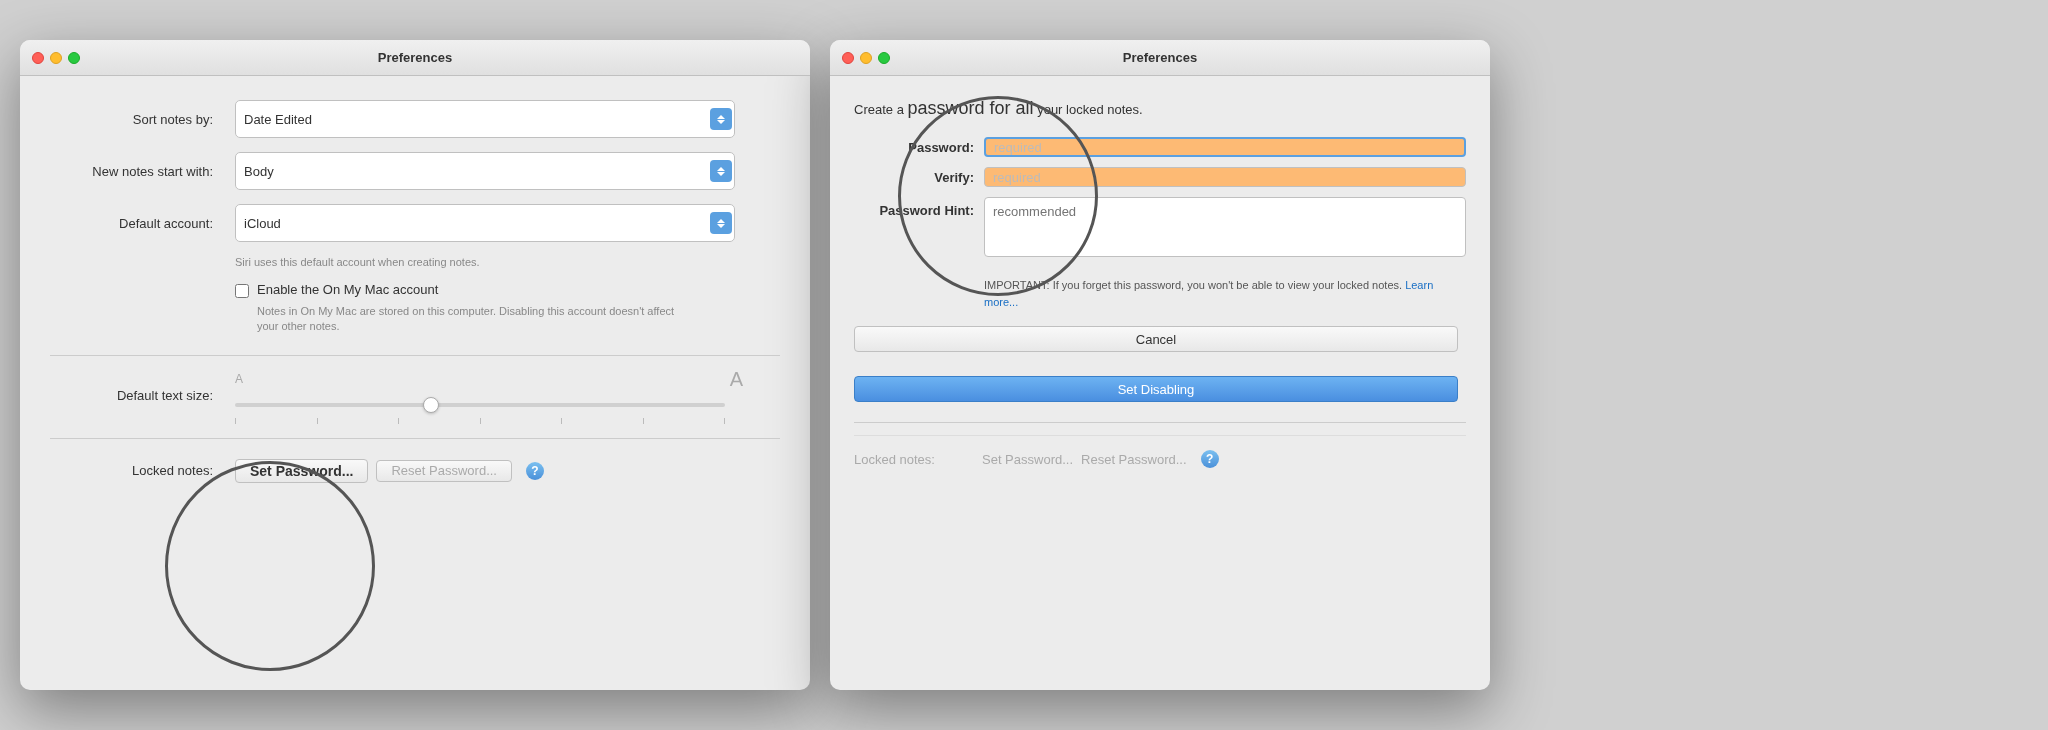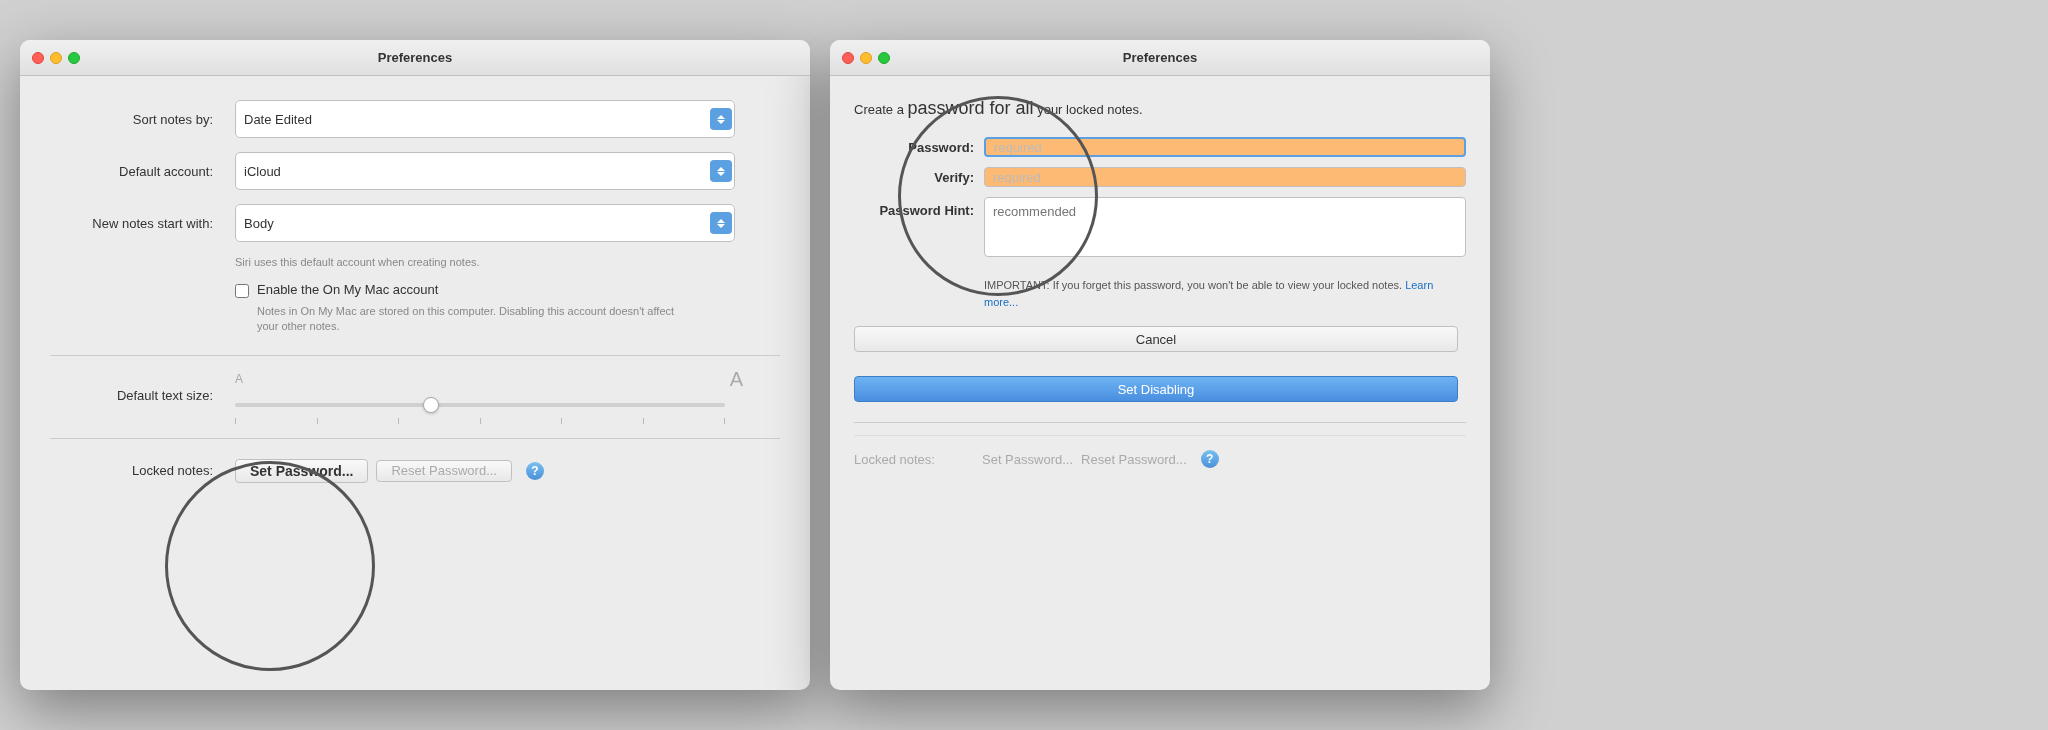--- a/index.html
+++ b/index.html
@@ -435,37 +435,37 @@
             <option>Date Edited</option>
           </select>
           <div class="select-arrow">
             <div class="arrow-up"></div>
             <div class="arrow-down"></div>
           </div>
         </div>
       </div>
 
       <div class="form-row">
+        <label class="form-label">New notes start with:</label>
+        <div class="select-wrapper">
+          <select class="mac-select">
+            <option>Body</option>
+          </select>
+          <div class="select-arrow">
+            <div class="arrow-up"></div>
+            <div class="arrow-down"></div>
+          </div>
+        </div>
+      </div>
+
+      <div class="form-row">
         <label class="form-label">Default account:</label>
         <div class="select-wrapper">
           <select class="mac-select">
             <option>iCloud</option>
-          </select>
-          <div class="select-arrow">
-            <div class="arrow-up"></div>
-            <div class="arrow-down"></div>
-          </div>
-        </div>
-      </div>
-
-      <div class="form-row">
-        <label class="form-label">New notes start with:</label>
-        <div class="select-wrapper">
-          <select class="mac-select">
-            <option>Body</option>
           </select>
           <div class="select-arrow">
             <div class="arrow-up"></div>
             <div class="arrow-down"></div>
           </div>
         </div>
       </div>
 
       <div class="hint-text">Siri uses this default account when creating notes.</div>
 

